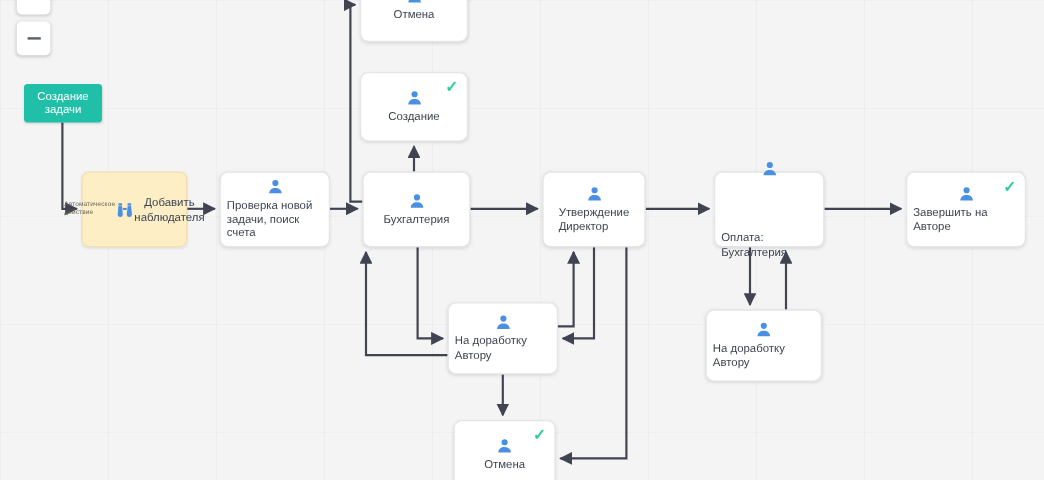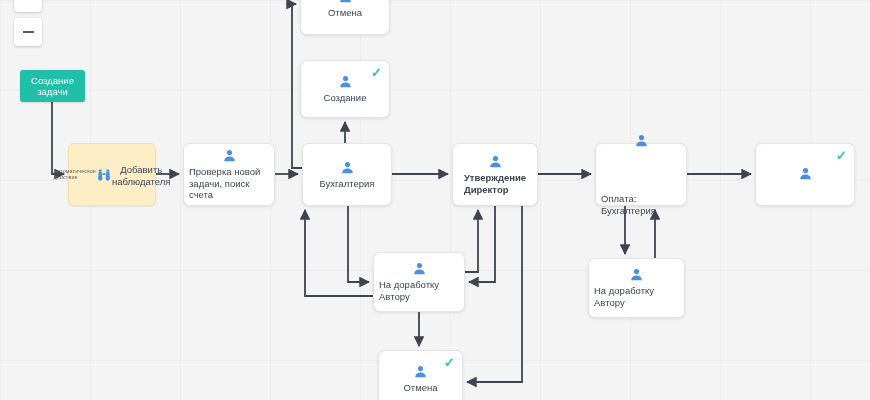--- a/index.html
+++ b/index.html
@@ -199,21 +199,21 @@
       <div class="node" style="left: 300px; top: 60px; width: 90px; height: 58px;">
         <span class="usr">
           <svg class="ico" width="15" height="15" viewBox="0 0 24 24" aria-hidden="true">
             <circle cx="12" cy="7.2" r="4.1" fill="#4a90e2"></circle>
             <path d="M3.6 21c0-4.6 3.8-7.3 8.4-7.3S20.4 16.4 20.4 21z" fill="#4a90e2"></path>
           </svg>
         </span>
         <div class="label">Создание</div>
         <span class="check" style="color: rgb(46, 204, 155);">✓</span>
       </div>
-      <div class="node" style="left: 452px; top: 143px; width: 86px; height: 63px; font-weight: bold;">
+      <div class="node" style="left: 452px; top: 143px; width: 86px; height: 63px;">
         <span class="usr">
           <svg class="ico" width="15" height="15" viewBox="0 0 24 24" aria-hidden="true">
             <circle cx="12" cy="7.2" r="4.1" fill="#4a90e2"></circle>
             <path d="M3.6 21c0-4.6 3.8-7.3 8.4-7.3S20.4 16.4 20.4 21z" fill="#4a90e2"></path>
           </svg>
         </span>
         <div class="label">Утверждение
 Директор</div>
       </div>
       <div class="node" style="left: 373px; top: 252px; width: 92px; height: 60px;">
@@ -253,17 +253,18 @@
         </span>
         <div class="label">На доработку Автору</div>
       </div>
       <div class="node" style="left: 755px; top: 143px; width: 100px; height: 63px;">
         <span class="usr">
           <svg class="ico" width="15" height="15" viewBox="0 0 24 24" aria-hidden="true">
             <circle cx="12" cy="7.2" r="4.1" fill="#4a90e2"></circle>
             <path d="M3.6 21c0-4.6 3.8-7.3 8.4-7.3S20.4 16.4 20.4 21z" fill="#4a90e2"></path>
           </svg>
         </span>
+        <div class="label">Завершить на Авторе</div>
         <span class="check" style="color: rgb(46, 204, 155);">✓</span>
       </div>
     </div>
 
 </div>
 
 </body></html>

